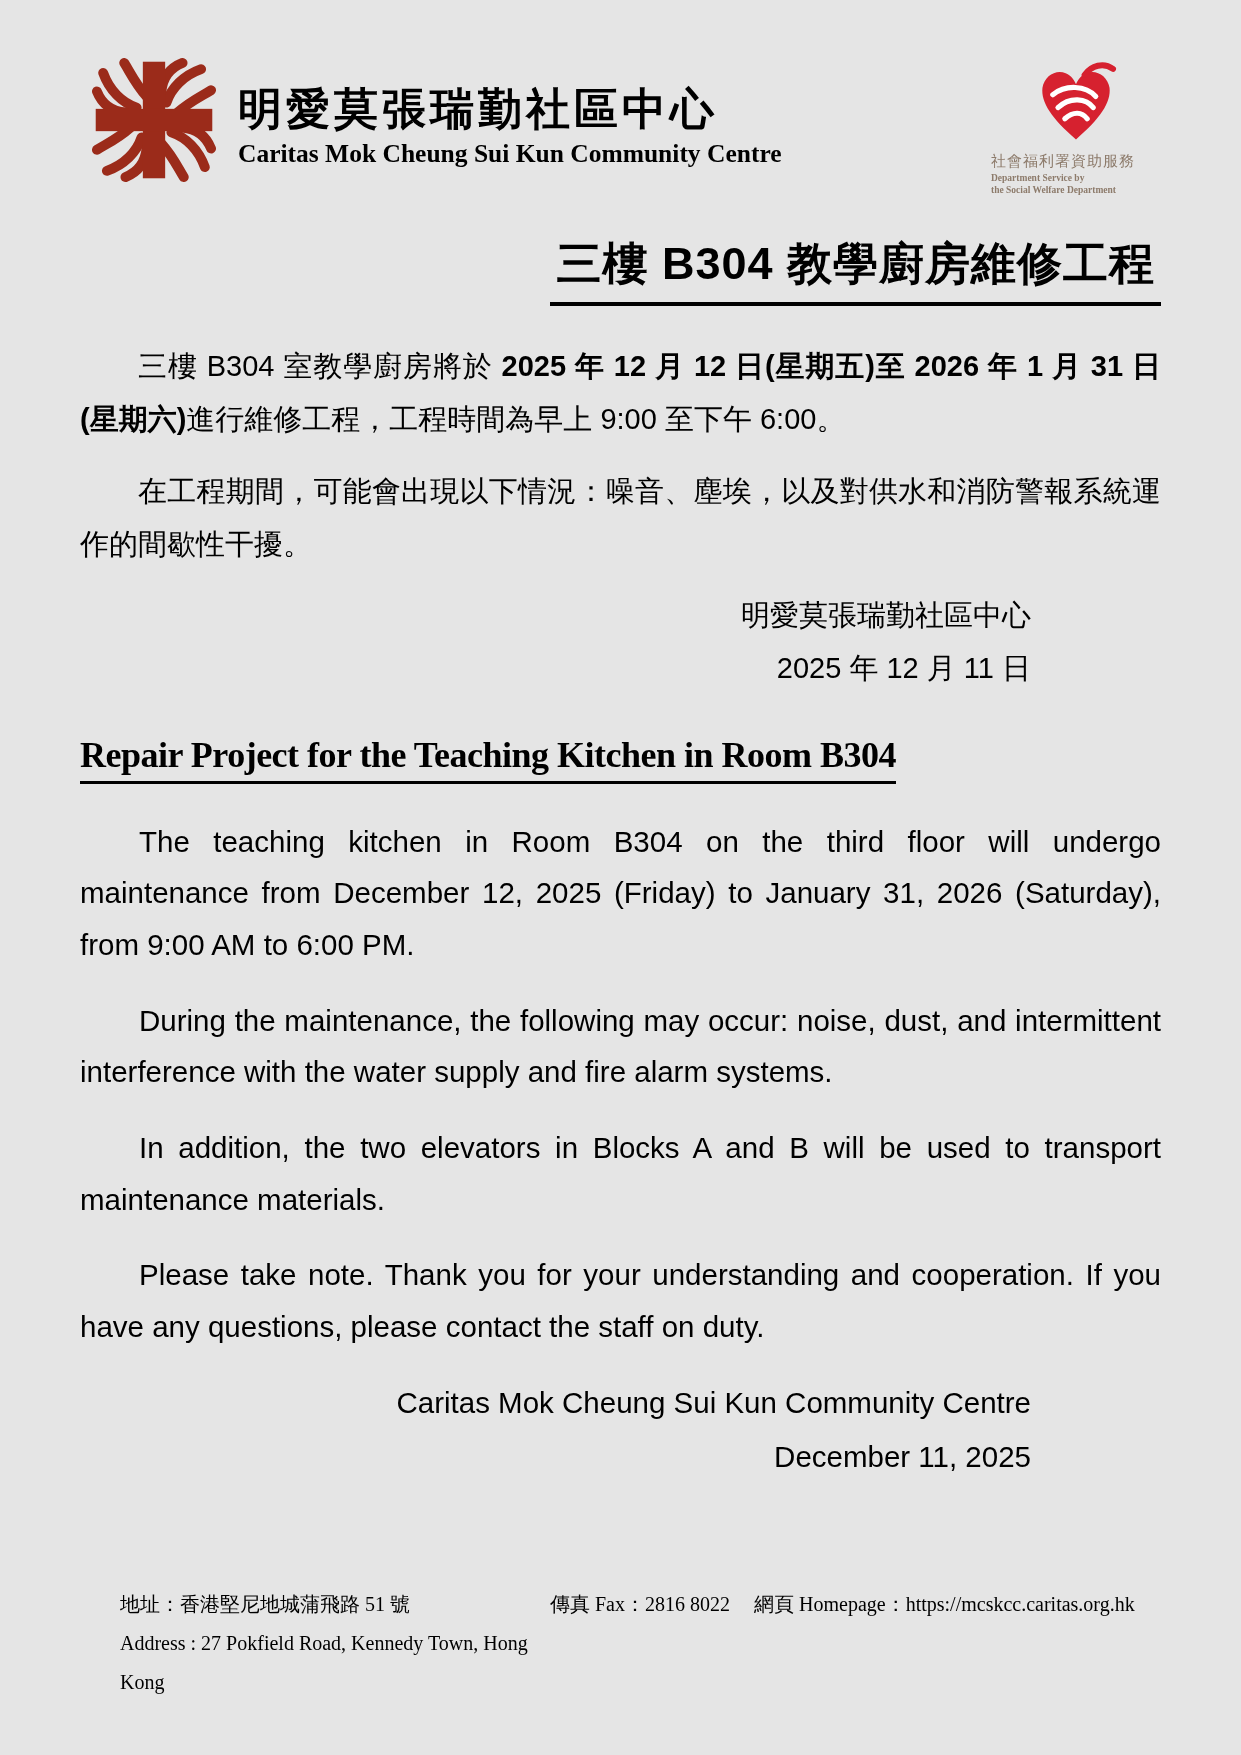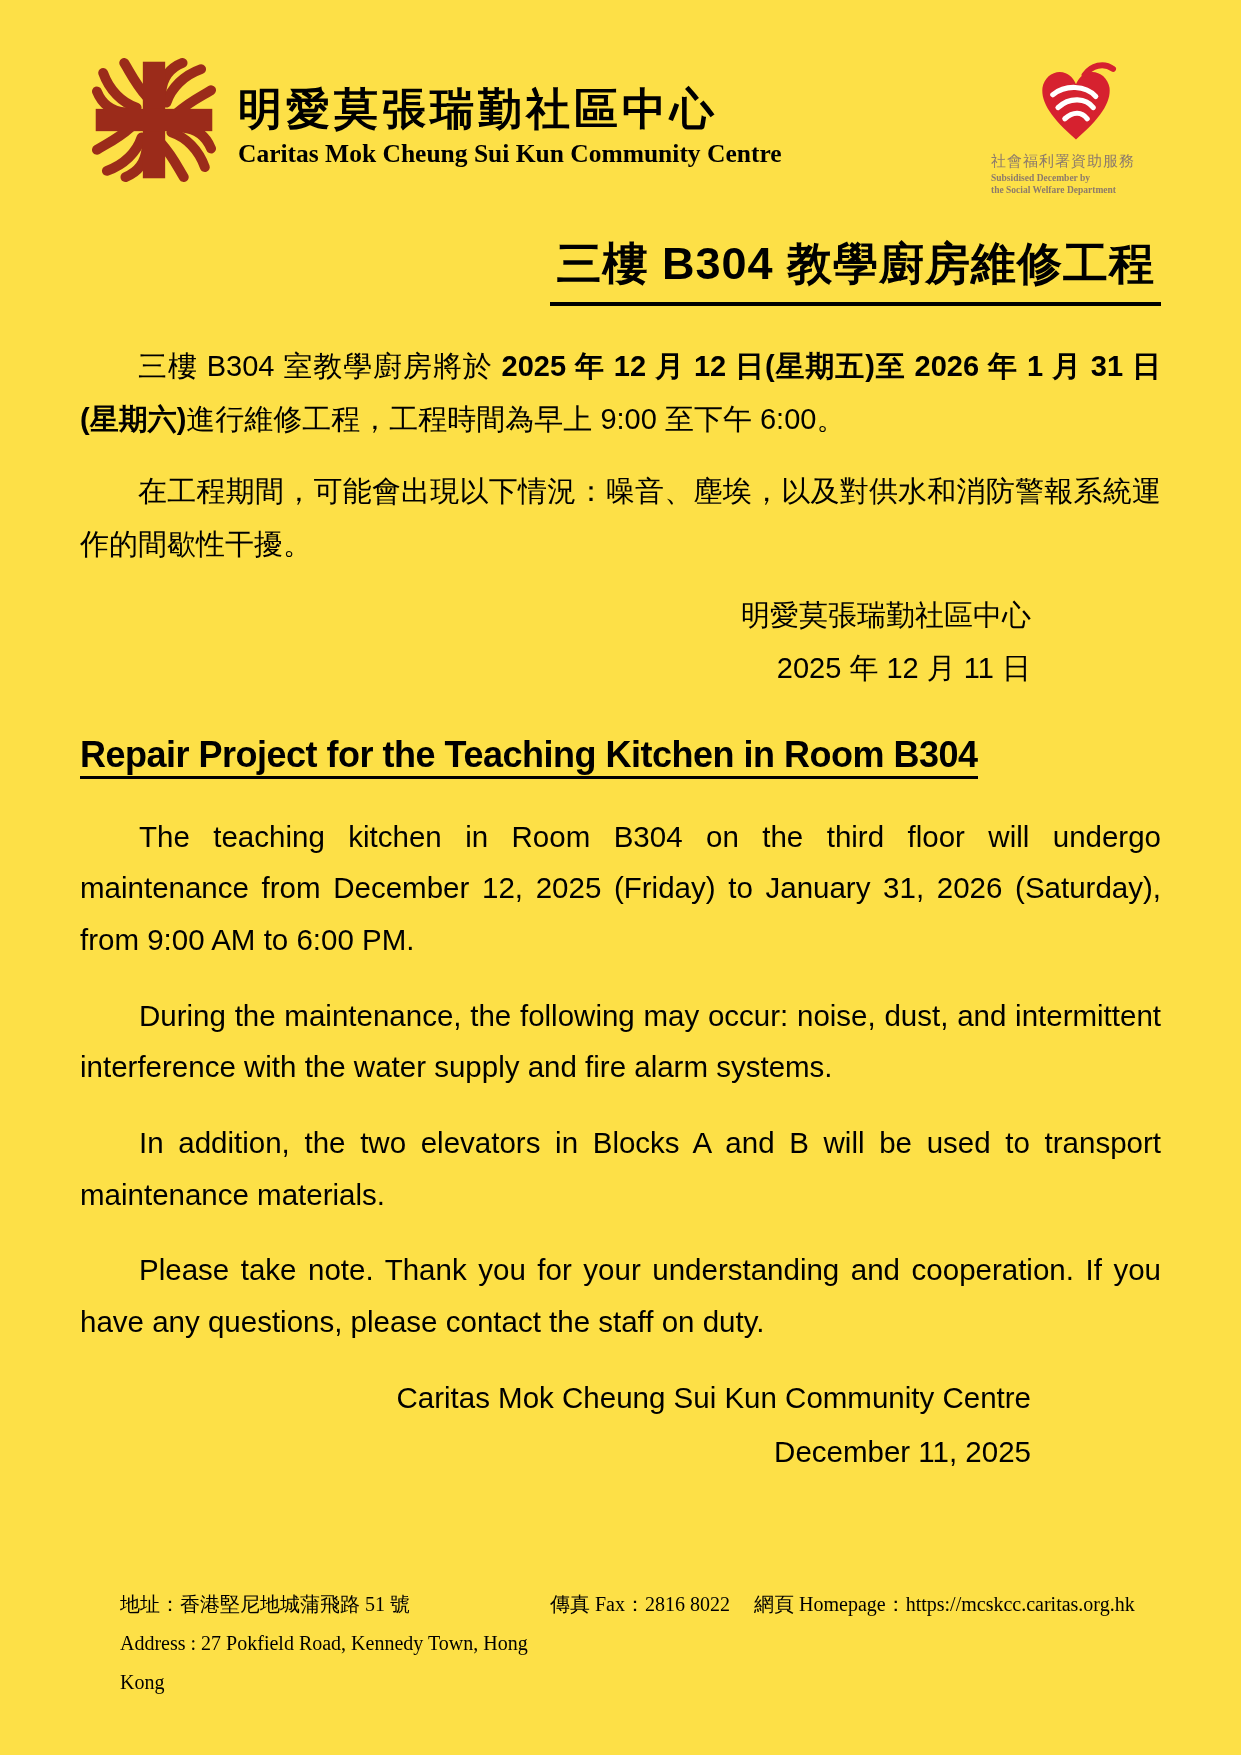--- a/index.html
+++ b/index.html
@@ -2,21 +2,21 @@
 <html><head>
 <meta charset="utf-8">
 <style>
   * { margin: 0; padding: 0; box-sizing: border-box; }
   html, body { background: #ffffff; }
   .page {
     position: relative;
     width: 1241px;
     height: 1755px;
     margin: 0 auto;
-    background: #fde047;
+    background: #e5e5e5;
     padding: 58px 80px 0 80px;
     overflow: hidden;
     color: #000;
   }
   .sans  { font-family: "Liberation Sans", sans-serif; }
 
   
   .header { display: flex; justify-content: space-between; align-items: flex-start; height: 150px; }
   .brand { display: flex; align-items: center; gap: 22px; margin-left: 12px; }
   .caritas-logo { width: 124px; height: 124px; flex: 0 0 auto; }
@@ -51,21 +51,21 @@
   .signoff-zh {
     text-align: right; padding-right: 130px;
     font-size: 29px; line-height: 1.8; margin-top: 6px;
   }
 
   
   .title-en { margin: 40px 0 32px 0; }
   .title-en span {
     display: inline-block; white-space: nowrap;
     font-size: 36px; font-weight: bold; letter-spacing: -0.5px;
-    border-bottom: 3px solid #000; 
+    border-bottom: 3px solid #000; padding-bottom: 5px; font-family: Liberation Serif, serif;
   }
   .body-en p {
     font-size: 29.5px; line-height: 1.75;
     text-align: justify; text-indent: 2em;
     margin-bottom: 24px;
   }
   .signoff-en {
     text-align: right; padding-right: 130px;
     font-size: 29.5px; line-height: 1.8; margin-top: 4px;
   }
@@ -131,21 +131,21 @@
           <path fill="none" stroke="#d6212f" stroke-width="7" stroke-linecap="round" d="M60,15 C68,4 82,0 93,8"></path>
           <g fill="none" stroke="#ffffff" stroke-width="6" stroke-linecap="round">
             <path d="M23,38 C38,26 61,27 73,40"></path>
             <path d="M29,53 C43,40 62,42 70,53"></path>
             <path d="M37,66 C47,57 57,58 63,66"></path>
           </g>
         </svg>
       </span>
       <div class="swd-zh">社會福利署資助服務</div>
       <div class="swd-en">
-        <div>Subsidised December by</div>
+        <div>Department Service by</div>
         <div>the Social Welfare Department</div>
       </div>
     </div>
   </div>
 
   <div class="title-zh">
     <span>三樓 B304 教學廚房維修工程</span>
   </div>
 
   <div class="body-zh">

